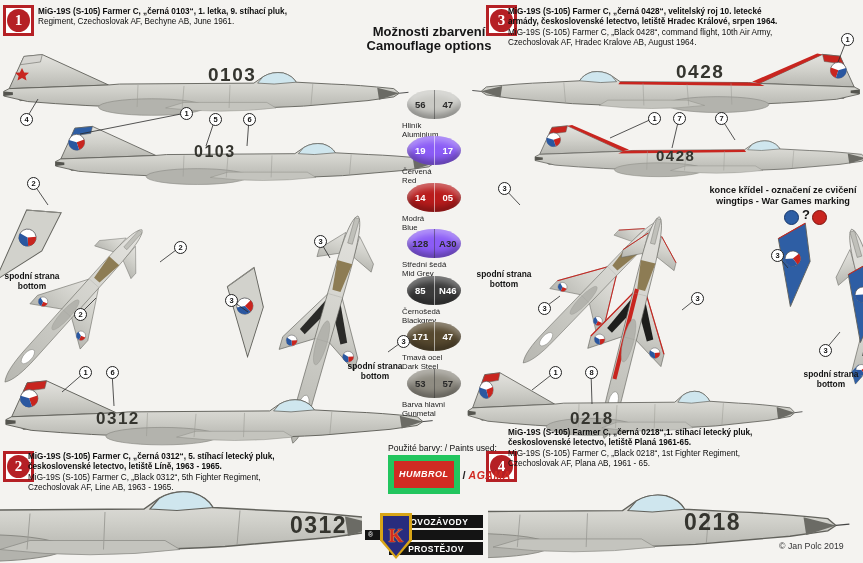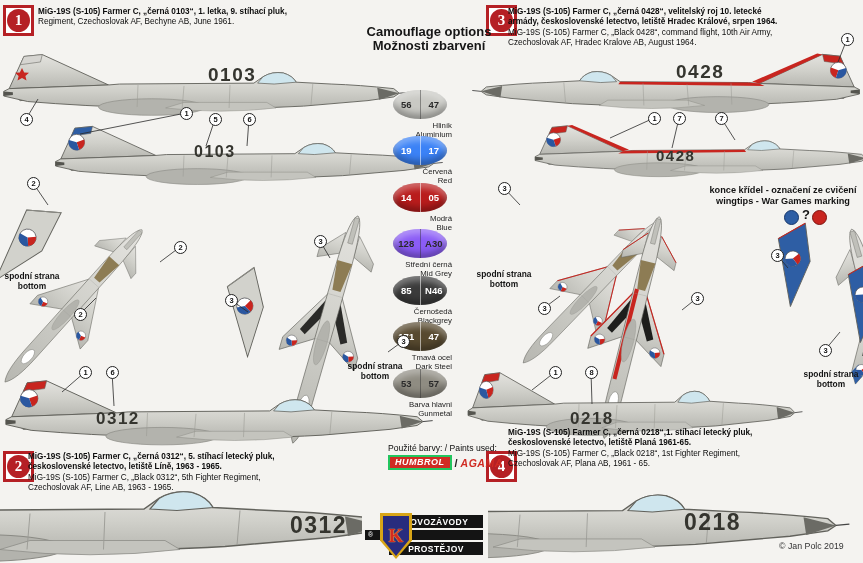--- a/index.html
+++ b/index.html
@@ -13,21 +13,21 @@
   
   .badge{position:absolute;width:31px;height:31px;border:3px solid #b52025;background:#fff;
     display:flex;align-items:center;justify-content:center;}
   .badge .bc{width:23px;height:23px;border-radius:50%;color:#fff;
     font-family:"Liberation Serif",serif;font-weight:bold;font-size:15px;
     display:flex;align-items:center;justify-content:center;}
   
   .title{position:absolute;left:350px;top:25px;width:158px;text-align:center;
     font-weight:bold;font-size:13px;line-height:14px;color:#151515;}
   
-  .swatch{position:absolute;left:388px;width:64px;text-align:right;}
+  .swatch{position:absolute;left:402px;width:64px;text-align:left;}
   .sw{width:54px;height:29px;border-radius:50%;margin:0 auto;display:flex;color:#fff;
     font-weight:bold;font-size:9.5px;align-items:stretch;
     box-shadow:inset 0 5px 6px rgba(255,255,255,.35), inset 0 -5px 6px rgba(0,0,0,.3);}
   .sw .num{flex:1;display:flex;align-items:center;justify-content:center;}
   .sw .dvd{width:1px;background:rgba(255,255,255,.55);}
   .sw.light{color:#2a2a2a;}
   .sw.light .dvd{background:rgba(45,45,45,.45);}
   .swl{font-size:7.8px;line-height:9px;margin-top:2px;color:#222;}
   
   .co{position:absolute;width:13px;height:13px;border:1px solid #222;border-radius:50%;
@@ -39,22 +39,22 @@
   .bsl{position:absolute;width:64px;text-align:center;font-weight:bold;
     font-size:8.4px;line-height:9.8px;color:#141414;z-index:4;}
   
   .wingnote{position:absolute;left:693px;top:185px;width:180px;text-align:center;
     font-weight:bold;font-size:9.2px;line-height:11px;color:#141414;z-index:4;}
   .dot{position:absolute;width:15px;height:15px;border-radius:50%;z-index:5;}
   .qmark{position:absolute;font-weight:bold;font-size:13px;color:#141414;z-index:5;}
   
   .paints-label{position:absolute;left:388px;top:443px;font-weight:normal;font-size:8.6px;color:#0c0c0c;}
   .paints-row{position:absolute;left:388px;top:455px;display:flex;align-items:center;gap:3px;}
-  .humbrol{background:#d02b23;border:2px solid #22c55e;color:#fff;font-weight:bold;
-    font-style:italic;font-size:9px;line-height:11px;padding:0 5px;letter-spacing:.5px;}
+  .humbrol{background:#d02b23;border:6px solid #22c55e;color:#fff;font-weight:bold;
+    font-style:italic;font-size:9px;line-height:11px;padding:8px 5px;letter-spacing:.5px;}
   .slash{font-weight:bold;font-size:11px;color:#222;}
   .agama{color:#d02b23;font-weight:bold;font-style:italic;font-size:10.5px;letter-spacing:.5px;}
   
   .kplogo{position:absolute;left:365px;top:513px;width:118px;height:47px;z-index:6;}
   .kp-bar{position:absolute;background:#141414;color:#fff;font-weight:bold;font-size:8.5px;
     letter-spacing:.4px;display:flex;align-items:center;justify-content:center;}
   .kp-bar1{left:24px;top:2px;width:94px;height:13px;}
   .kp-bar2{left:0;top:17px;width:118px;height:10px;}
   .kp-bar3{left:24px;top:29px;width:94px;height:13px;}
   .kp-shield-o{position:absolute;left:15px;top:0;width:32px;height:46px;background:#d8a517;
@@ -229,37 +229,37 @@
     <div>Czechoslovak AF, Line AB, 1963 - 1965.</div>
   </div>
   <div class="opt" style="left:508px;top:428px">
     <div class="cs">MiG-19S (S-105) Farmer C, „černá 0218“,1. stíhací letecký pluk,</div>
     <div class="cs">československé letectvo, letiště Planá 1961-65.</div>
     <div>MiG-19S (S-105) Farmer C, „Black 0218“, 1st Fighter Regiment,</div>
     <div>Czechoslovak AF, Plana AB, 1961 - 65.</div>
   </div>
 
   <div class="title">
+    <div>Možnosti zbarvení</div>
     <div>Camouflage options</div>
-    <div>Možnosti zbarvení</div>
   </div>
 
   <div class="swatch" style="top:90px">
     <div class="sw light" style="background-color: rgb(201, 201, 196);">
       <span class="num">56</span>
         <span class="dvd"></span>
         <span class="num">47</span>
       </div>
     <div class="swl">
         <div>Hliník</div>
         <div>Aluminium</div>
       </div>
   </div>
   <div class="swatch" style="top:136px">
-    <div class="sw" style="background-color: #3b82f6;">
+    <div class="sw" style="background-color: #8b5cf6;">
       <span class="num">19</span>
         <span class="dvd"></span>
         <span class="num">17</span>
       </div>
     <div class="swl">
         <div>Červená</div>
         <div>Red</div>
       </div>
   </div>
   <div class="swatch" style="top:183px">
@@ -273,21 +273,21 @@
         <div>Blue</div>
       </div>
   </div>
   <div class="swatch" style="top:229px">
     <div class="sw light" style="background-color: #8b5cf6;">
       <span class="num">128</span>
         <span class="dvd"></span>
         <span class="num">A30</span>
       </div>
     <div class="swl">
-        <div>Střední černá</div>
+        <div>Střední šedá</div>
         <div>Mid Grey</div>
       </div>
   </div>
   <div class="swatch" style="top:276px">
     <div class="sw" style="background-color: rgb(59, 59, 59);">
       <span class="num">85</span>
         <span class="dvd"></span>
         <span class="num">N46</span>
       </div>
     <div class="swl">

